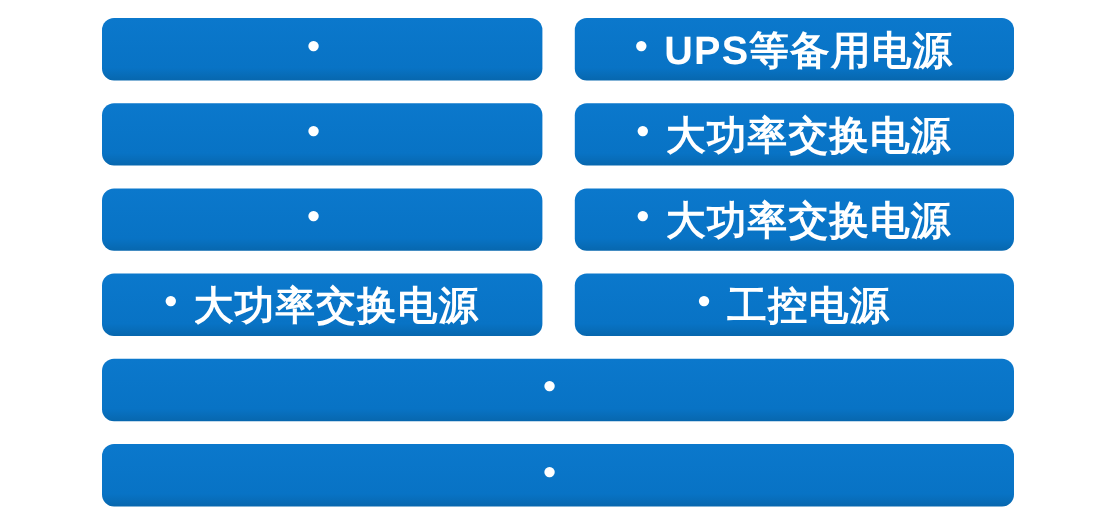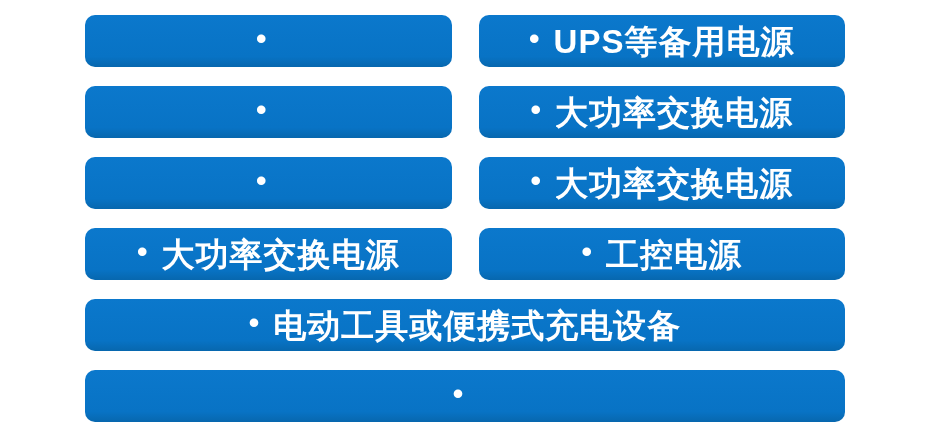--- a/index.html
+++ b/index.html
@@ -94,21 +94,20 @@
       </div>
       <div class="chip">
         <span class="bullet">•</span>
         <span>工控电源</span>
       </div>
     </div>
 
     <div class="row">
       <div class="chip">
         <span class="bullet">•</span>
-        <span>电动工具或便携式充电设备</span>
       </div>
     </div>
 
     <div class="row">
       <div class="chip">
         <span class="bullet">•</span>
       </div>
     </div>
 
   </div>

